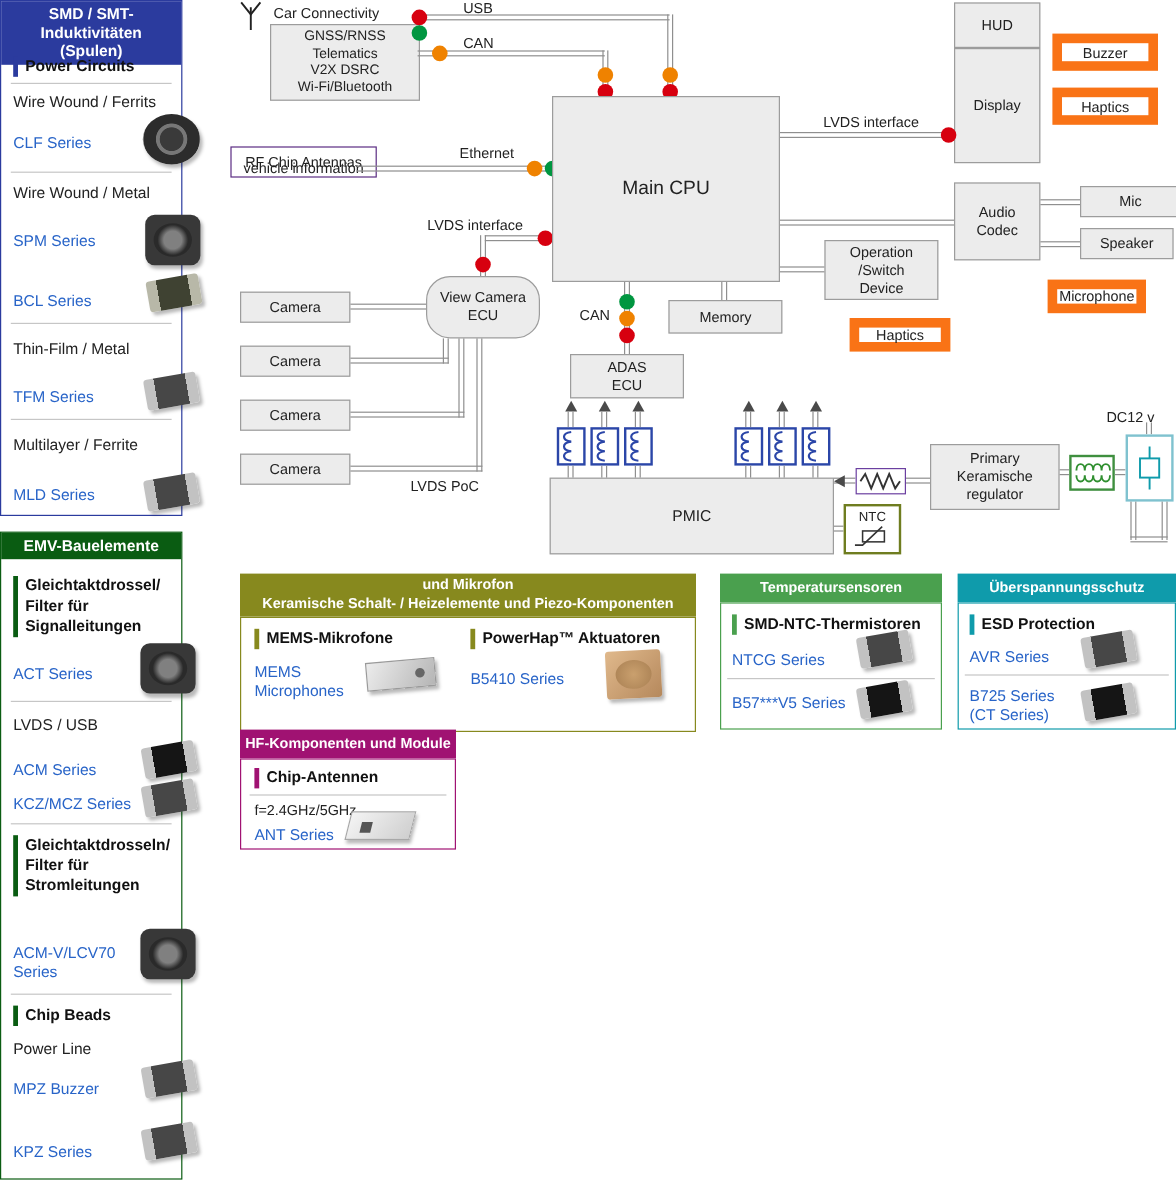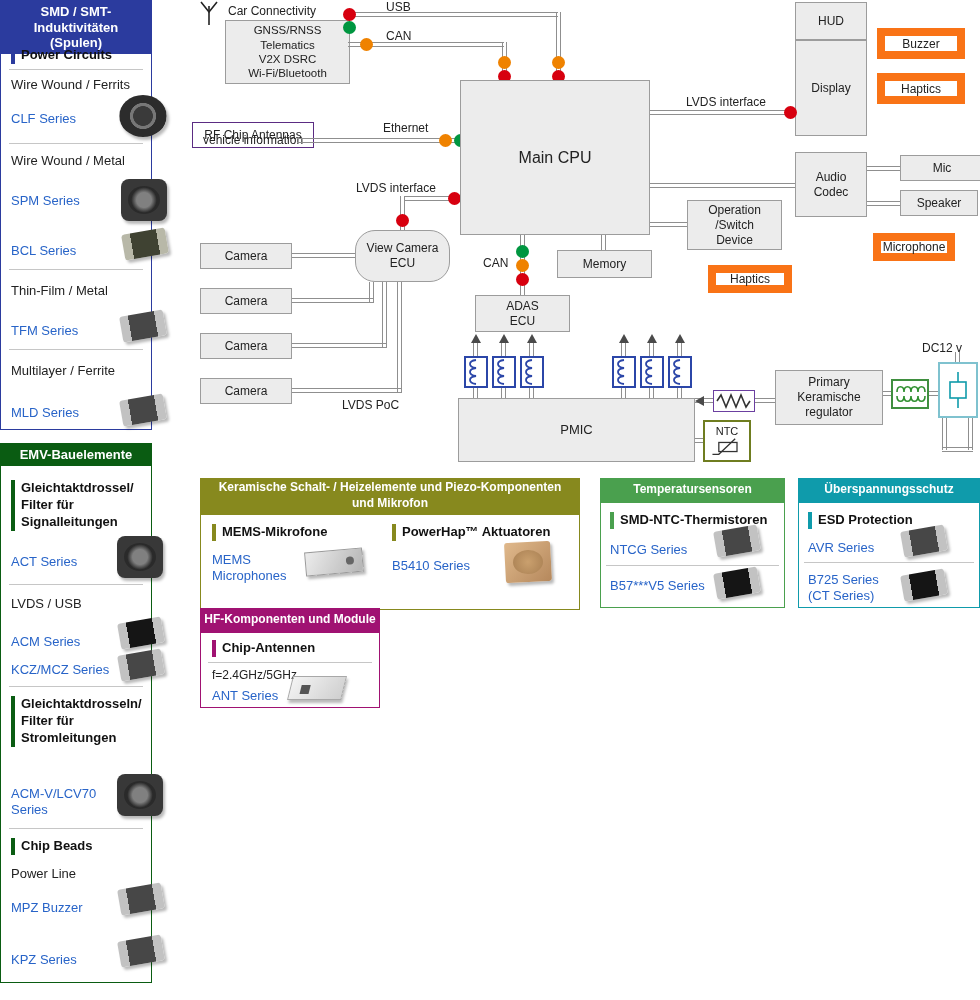--- a/index.html
+++ b/index.html
@@ -319,22 +319,22 @@
   <div class="wh" style="left:695px;top:438px;width:8px;"></div>
   <div style="position:absolute;left:703px;top:420px;width:48px;height:42px;border:2px solid #6f7d20;background:#fff;display:flex;flex-direction:column;align-items:center;justify-content:center;">
     <div style="font-size:11px;">NTC</div>
     <svg width="36" height="20" viewBox="0 0 36 22">
         <rect x="9" y="6" width="20" height="10" fill="none" stroke="#333" stroke-width="1.4"></rect>
         <polyline points="2,19 9,19 27,2" fill="none" stroke="#333" stroke-width="1.4"></polyline>
       </svg>
   </div>
 
   <div class="bhead" style="left:200px;top:478px;width:380px;height:36px;background:#87891e;">
+    <div>und Mikrofon</div>
     <div>Keramische Schalt- / Heizelemente und Piezo-Komponenten</div>
-    <div>und Mikrofon</div>
   </div>
   <div class="bbody" style="left:200px;top:514px;width:380px;height:96px;border-color:#87891e;"></div>
   <div class="barlbl" style="left:212px;top:524px;border-color:#87891e;">MEMS-Mikrofone</div>
   <a class="plink" style="left:212px;top:552px;">
     <div>MEMS</div>
     <div>Microphones</div>
   </a>
   <div class="pimg img-mic" style="left:305px;top:550px;"></div>
   <div class="barlbl" style="left:392px;top:524px;border-color:#87891e;">PowerHap™ Aktuatoren</div>
   <a class="plink" style="left:392px;top:558px;">B5410 Series</a>

